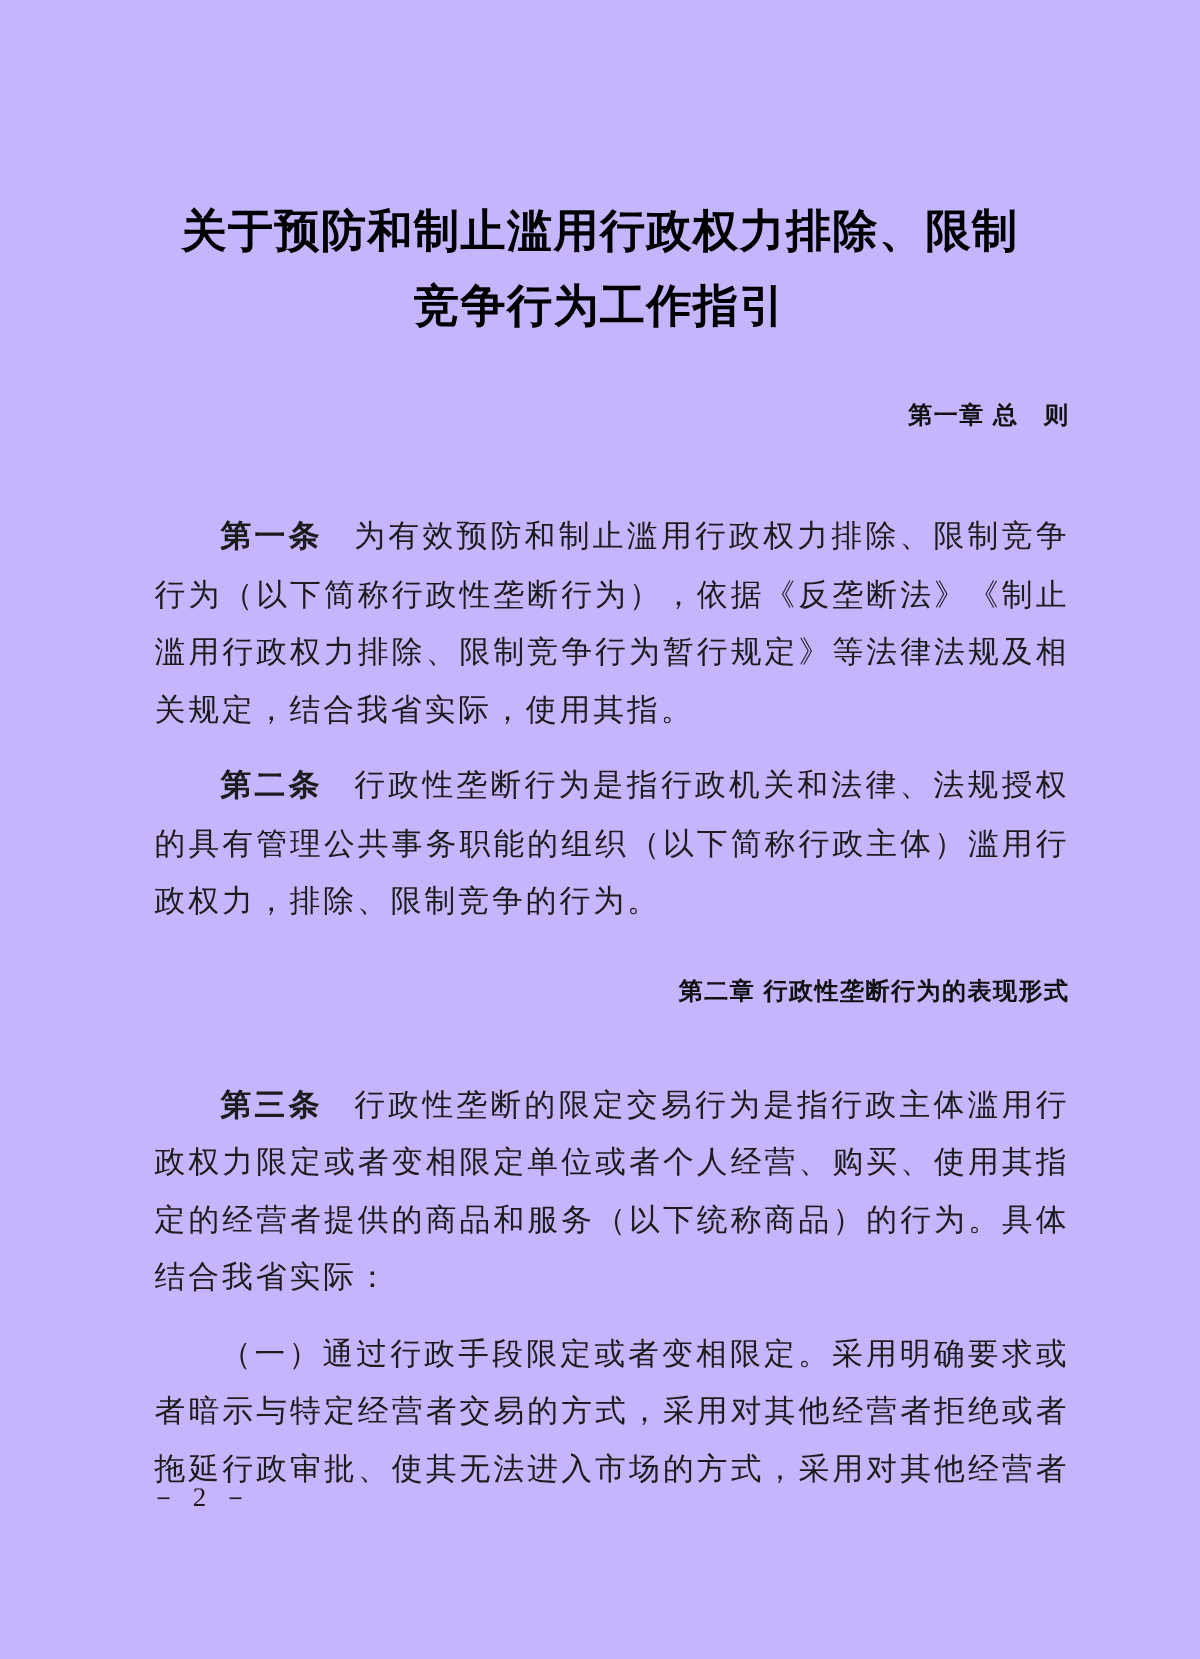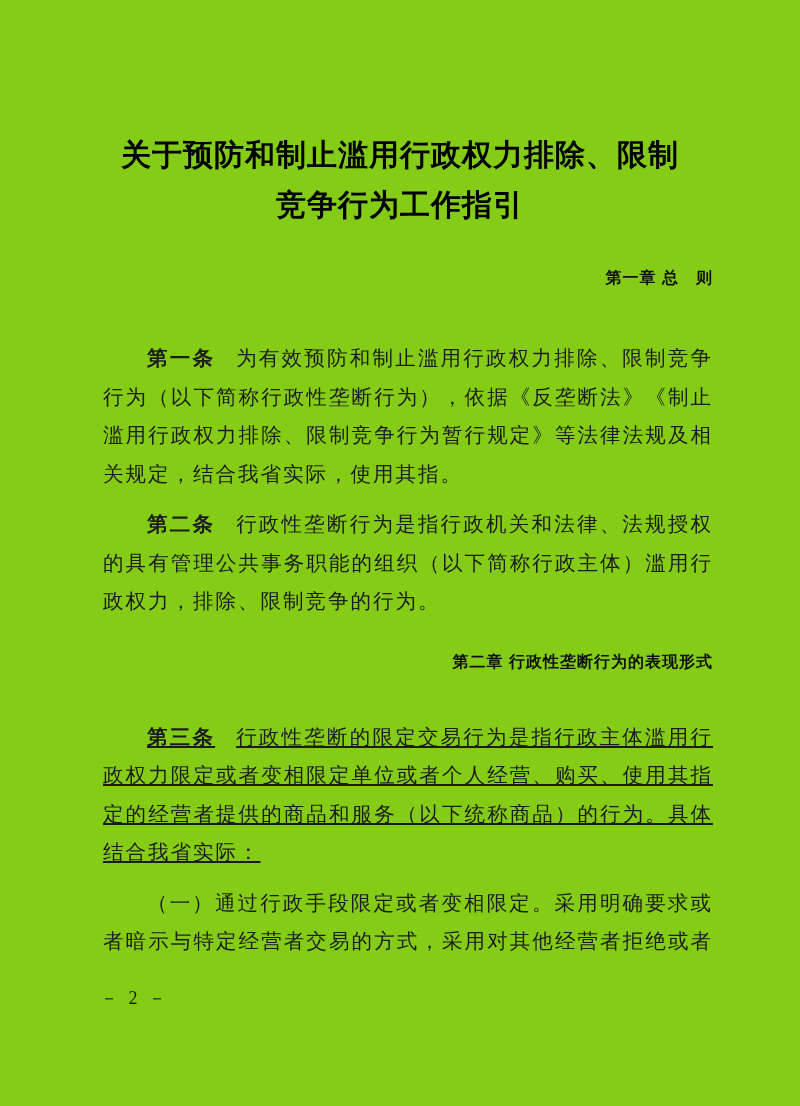--- a/index.html
+++ b/index.html
@@ -6,21 +6,21 @@
   html, body { background: #ffffff; }
   body {
     width: 800px; height: 1106px;
     font-family: "Liberation Serif", "DejaVu Serif", serif;
     color: #1c1c1c;
     overflow: hidden;
   }
   .page {
     position: relative;
     width: 800px; height: 1106px;
-    background: #84cc16;
+    background: #c4b5fd;
   }
   .doc-title {
     padding-top: 130px;
     text-align: center;
     font-weight: bold;
     font-size: 30px;
     line-height: 50px;
     letter-spacing: 1px;
     color: #000000;
   }
@@ -45,21 +45,21 @@
   }
   .para-line { text-align: justify; }
   .para-line.fill { text-align-last: justify; }
   .para-line.first { padding-left: 44px; margin-top: 12px; }
   .lead { font-weight: bold; margin-right: 21px; }
   
   .content > :nth-child(1) { margin-top: 35px; }
   .content > :nth-child(2) { margin-top: 48px; }
   .content > :nth-child(3) { margin-top: 0; }
   .content > :nth-child(4) { margin-top: 28px; }
-  .content > :nth-child(5) { margin-top: 43px; text-decoration: underline; }
+  .content > :nth-child(5) { margin-top: 43px; }
   .content > :nth-child(6) { margin-top: 0; }
   .page-number {
     position: absolute;
     left: 100px;
     top: 986px;
     font-size: 18px;
     letter-spacing: 3px;
     color: #1c1c1c;
   }
 </style>
@@ -87,16 +87,17 @@
       <h2 class="chapter-heading">第二章 行政性垄断行为的表现形式</h2>
       <div class="para">
         <div class="para-line first fill"><span class="lead">第三条</span><span>行政性垄断的限定交易行为是指行政主体滥用行</span></div>
         <div class="para-line fill"><span>政权力限定或者变相限定单位或者个人经营、购买、使用其指</span></div>
         <div class="para-line fill"><span>定的经营者提供的商品和服务（以下统称商品）的行为。具体</span></div>
         <div class="para-line"><span>结合我省实际：</span></div>
       </div>
       <div class="para">
         <div class="para-line first fill"><span>（一）通过行政手段限定或者变相限定。采用明确要求或</span></div>
         <div class="para-line fill"><span>者暗示与特定经营者交易的方式，采用对其他经营者拒绝或者</span></div>
+        <div class="para-line fill"><span>拖延行政审批、使其无法进入市场的方式，采用对其他经营者</span></div>
       </div>
     </div>
   <div class="page-number">－ 2 －</div>
 </div>
 
 </body></html>

